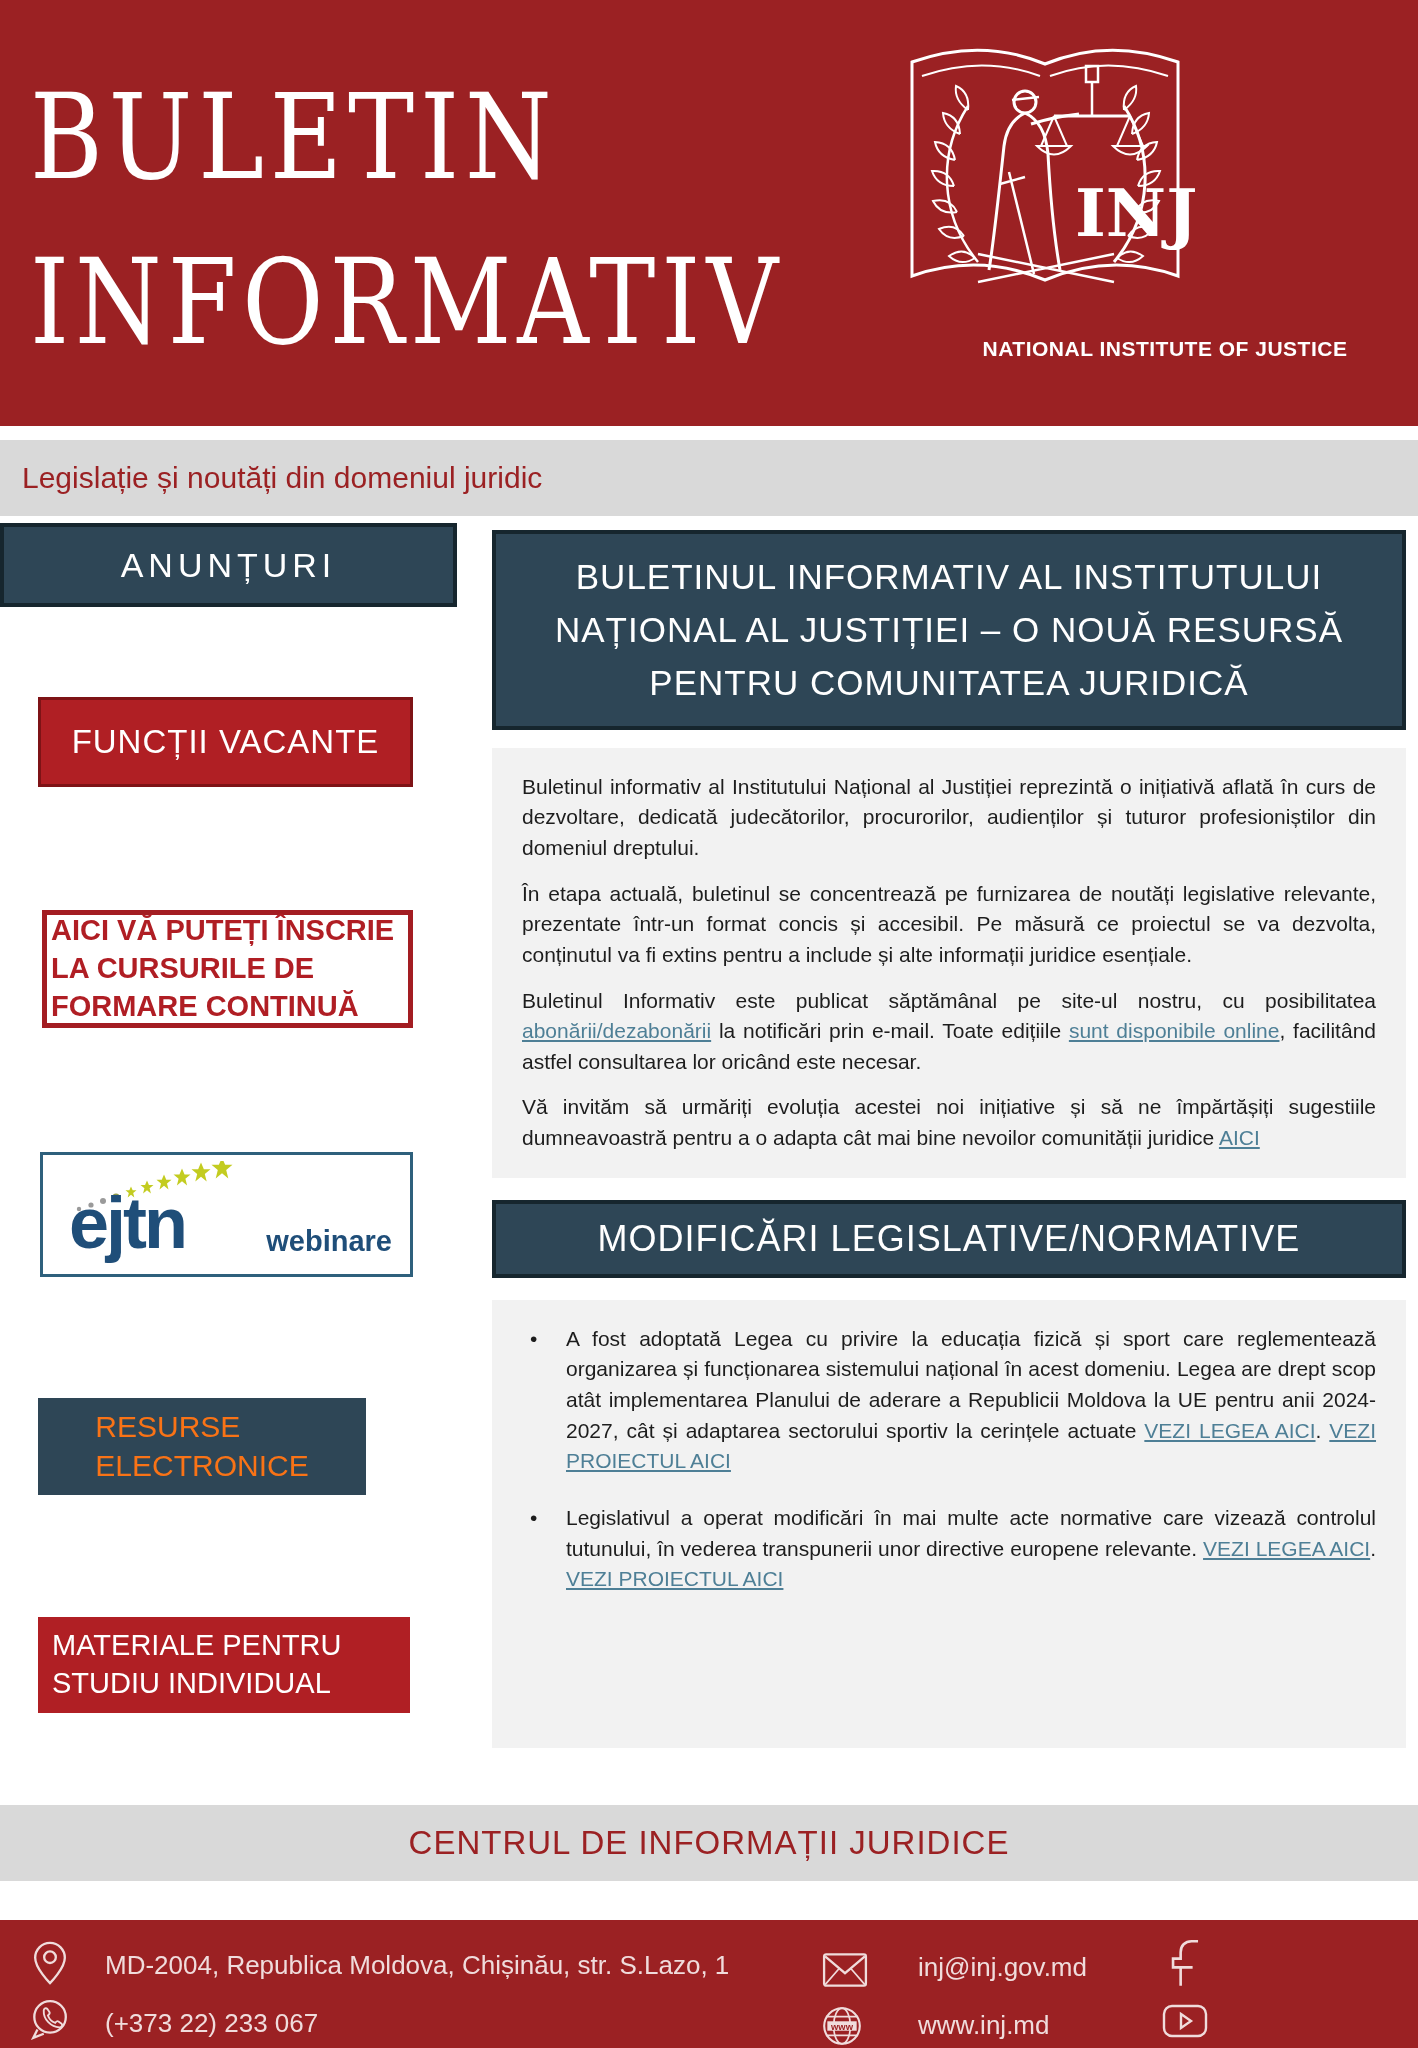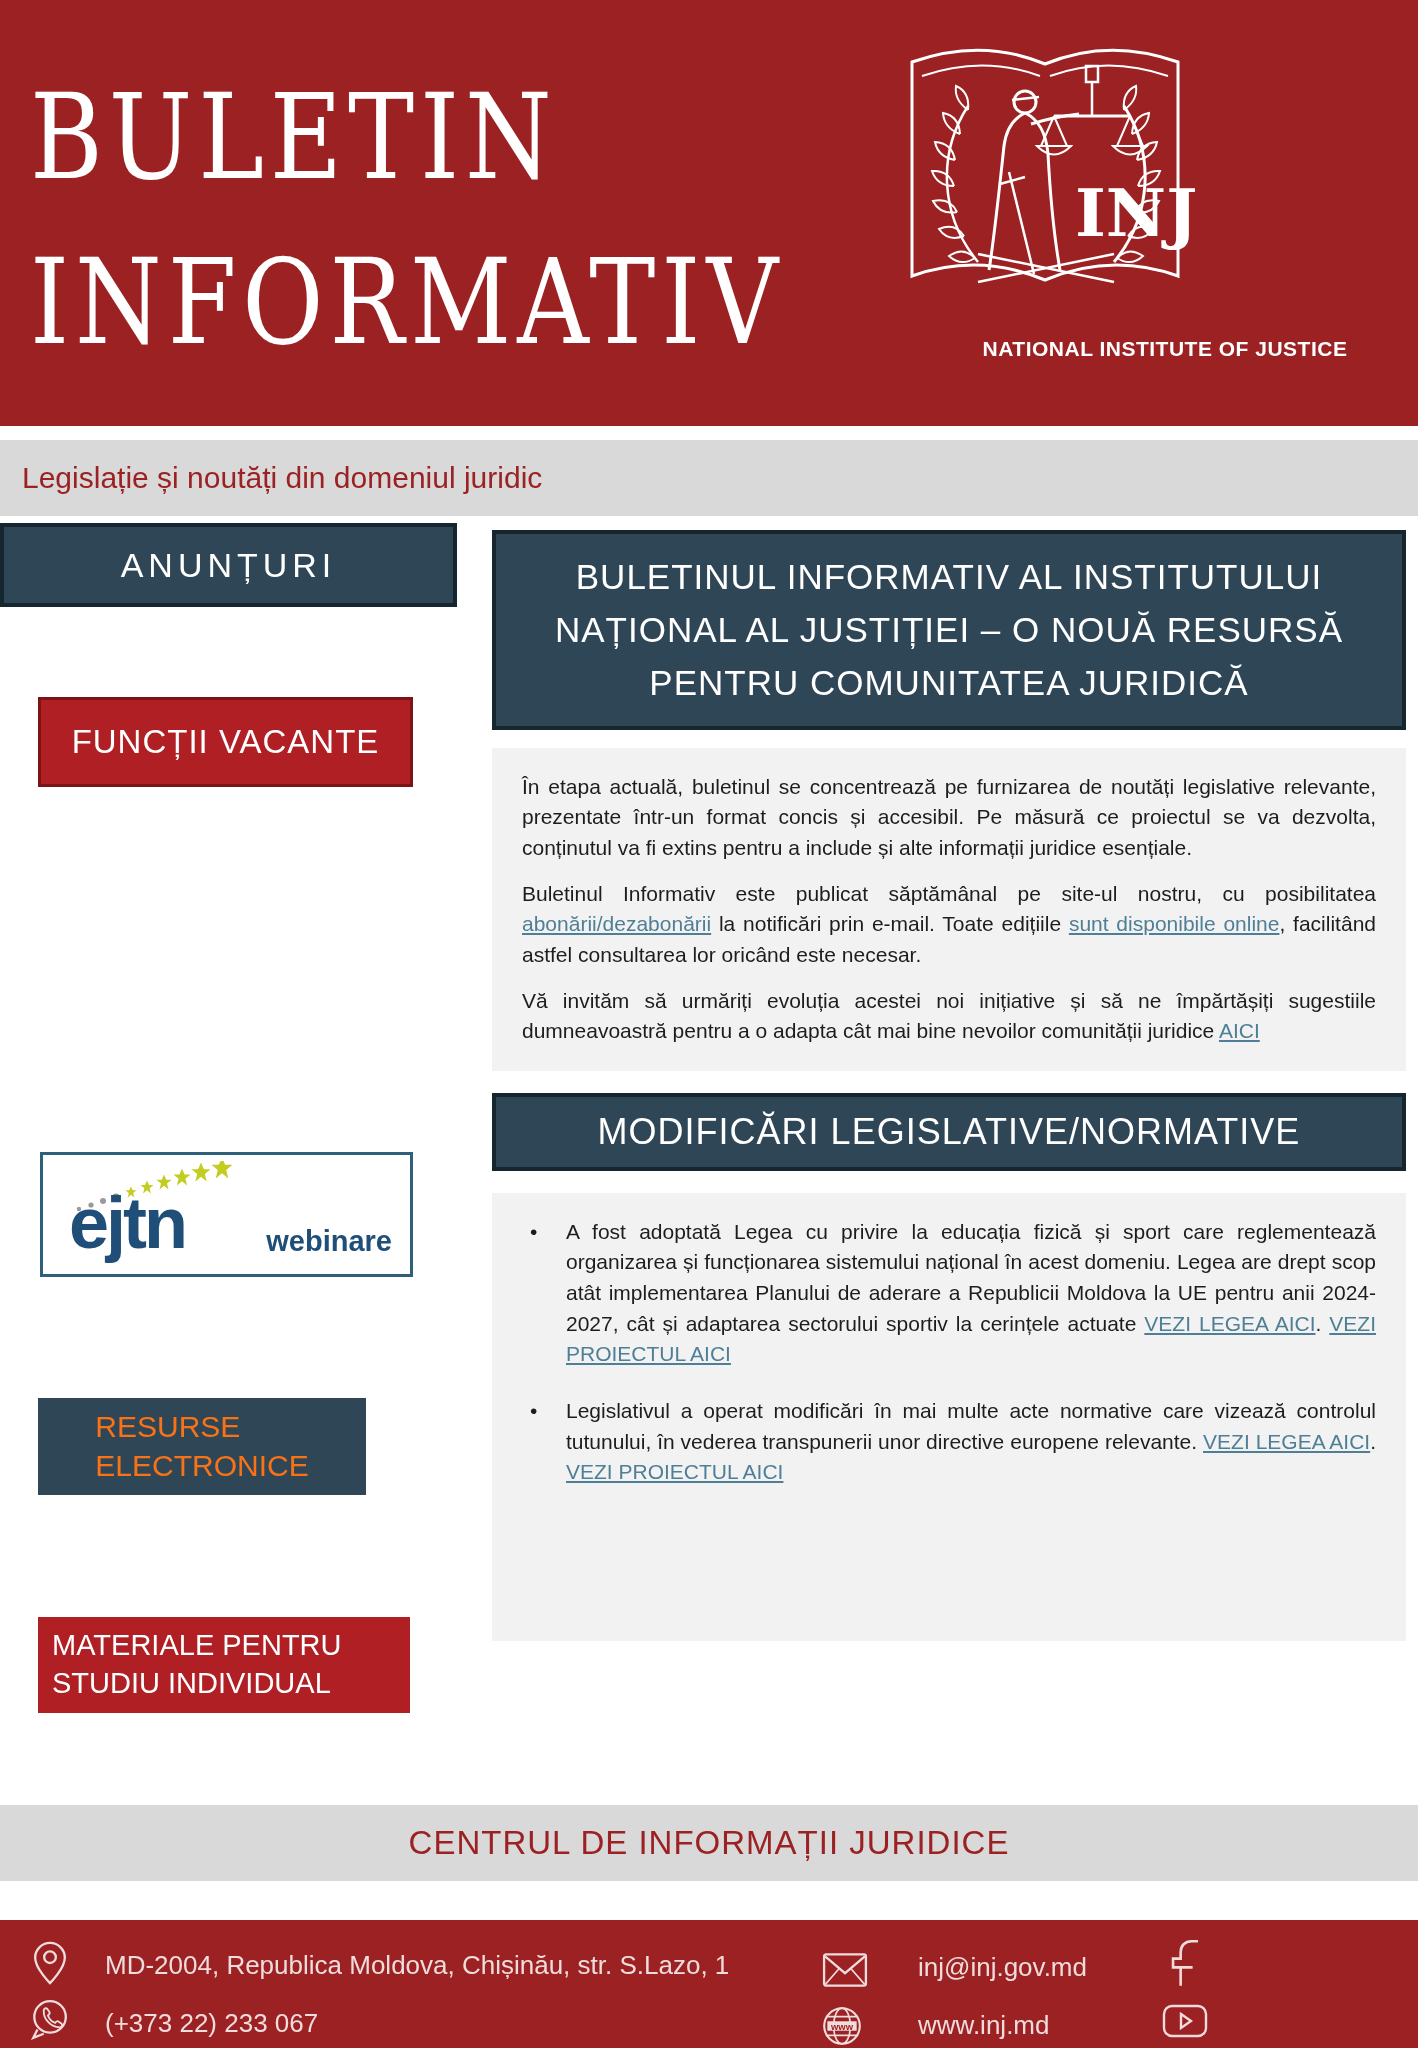--- a/index.html
+++ b/index.html
@@ -128,20 +128,21 @@
       <div>NATIONAL INSTITUTE OF JUSTICE</div>
     </div>
   </div>
 
   <div class="subheader">
     <span class="sub-left">Legislație și noutăți din domeniul juridic</span>
   </div>
 
   <div class="box box-anunturi">ANUNȚURI</div>
   <div class="box box-functii">FUNCȚII VACANTE</div>
+  <div class="box box-aici">AICI VĂ PUTEȚI ÎNSCRIE LA CURSURILE DE FORMARE CONTINUĂ</div>
 
   <div class="box box-ejtn">
     <svg class="ejtn-stars" viewBox="0 0 210 62">
       <circle cx="8" cy="48" r="2.2" fill="#9a9a9a"></circle>
       <circle cx="20" cy="44" r="2.6" fill="#9a9a9a"></circle>
       <circle cx="32" cy="40" r="3" fill="#9a9a9a"></circle>
       <circle cx="45" cy="36" r="3.4" fill="#8f9a4a"></circle>
       <g fill="var(--star-green)">
         <path transform="translate(60,31) scale(1.1)" d="M0,-5 L1.5,-1.5 5,-1.5 2,1 3,5 0,2.5 -3,5 -2,1 -5,-1.5 -1.5,-1.5 Z"></path>
         <path transform="translate(76,26) scale(1.3)" d="M0,-5 L1.5,-1.5 5,-1.5 2,1 3,5 0,2.5 -3,5 -2,1 -5,-1.5 -1.5,-1.5 Z"></path>
@@ -155,20 +156,21 @@
     <span class="ejtn-webinare">webinare</span>
   </div>
 
   <div class="box box-resurse">RESURSE ELECTRONICE</div>
   <div class="box box-materiale">MATERIALE PENTRU STUDIU INDIVIDUAL</div>
 
   <div class="right-col">
     <div class="title-box">BULETINUL INFORMATIV AL INSTITUTULUI NAȚIONAL AL JUSTIȚIEI – O NOUĂ RESURSĂ PENTRU COMUNITATEA JURIDICĂ</div>
 
     <div class="panel panel-1">
+      <p><span>Buletinul informativ al Institutului Național al Justiției reprezintă o inițiativă aflată în curs de dezvoltare, dedicată judecătorilor, procurorilor, audienților și tuturor profesioniștilor din domeniul dreptului.</span></p>
       <p><span>În etapa actuală, buletinul se concentrează pe furnizarea de noutăți legislative relevante, prezentate într-un format concis și accesibil. Pe măsură ce proiectul se va dezvolta, conținutul va fi extins pentru a include și alte informații juridice esențiale.</span></p>
       <p><span>Buletinul Informativ este publicat săptămânal pe site-ul nostru, cu posibilitatea </span><a class="inline-link" href="#">abonării/dezabonării</a><span> la notificări prin e-mail. Toate edițiile </span><a class="inline-link" href="#">sunt disponibile online</a><span>, facilitând astfel consultarea lor oricând este necesar.</span></p>
       <p><span>Vă invităm să urmăriți evoluția acestei noi inițiative și să ne împărtășiți sugestiile dumneavoastră pentru a o adapta cât mai bine nevoilor comunității juridice </span><a class="inline-link" href="#">AICI</a></p>
     </div>
 
     <div class="sec2-box">MODIFICĂRI LEGISLATIVE/NORMATIVE</div>
 
     <div class="panel panel-2">
       <div class="bullet">
         <span class="bullet-dot">•</span>

